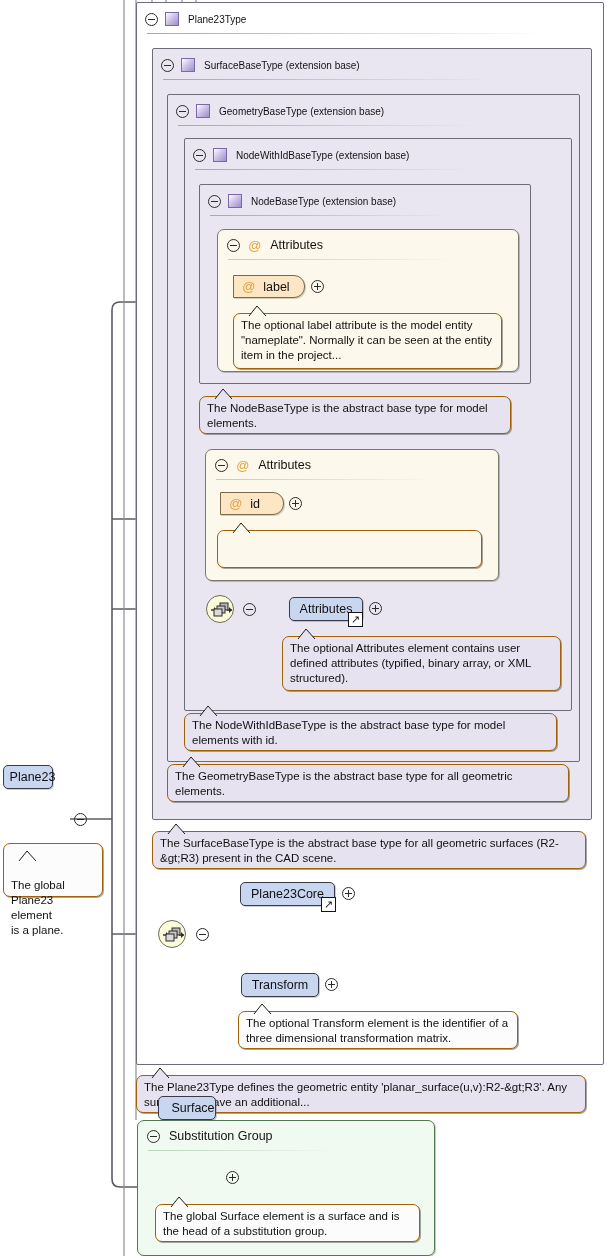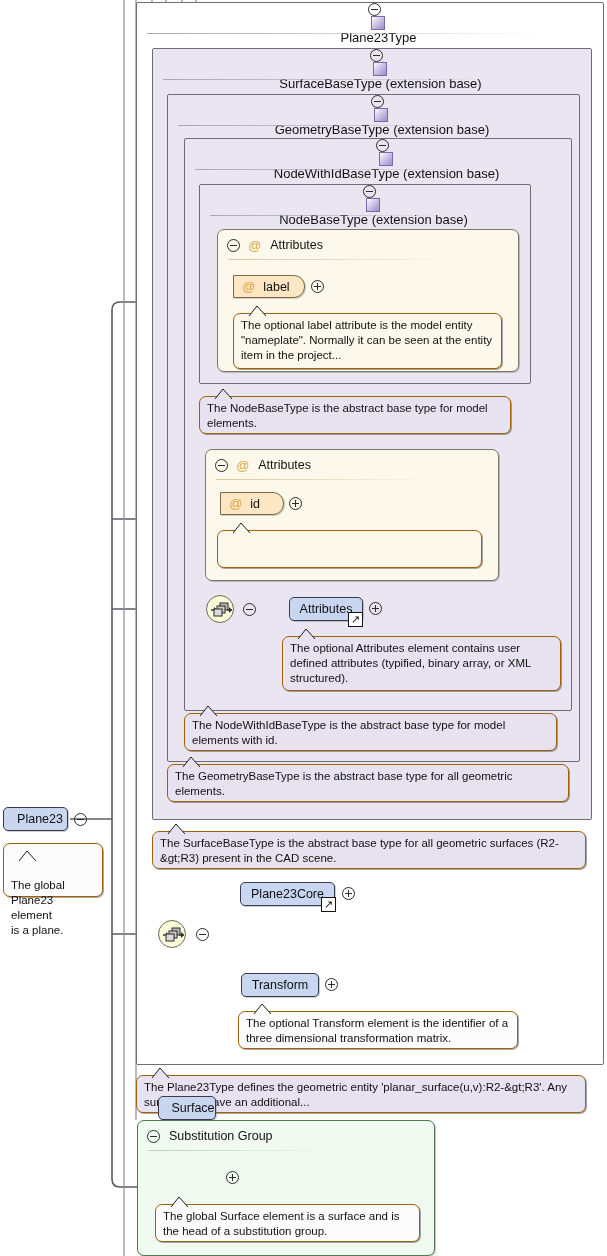--- a/index.html
+++ b/index.html
@@ -31,24 +31,23 @@
     background: #e9e6f2;
     border-radius: 2px;
   }
   .typebox.lvl0 { background: #ffffff; }
   .typebox > .tb-head {
     position: relative;
     height: 32px;
     display: flex;
     align-items: center;
     padding-left: 8px;
-    font-size: 13px;
+    font-size: 10px;
     color: #111111;
     white-space: nowrap;
-    flex-direction: column;
   }
   .typebox > .tb-rule {
     position: absolute;
     left: 10px;
     height: 1px;
     background: linear-gradient(to right, #a9a4bb, rgba(169,164,187,0));
   }
 
   
   .pm {
@@ -407,21 +406,21 @@
   <div class="balloon lav" style="left:167px; top:764px; width:402px; height:38px;">
     <div class="tailfill">
       <svg width="19" height="10" viewBox="0 0 19 10">
         <path d="M1,10 L9,0 L18,10 Z" fill="#e6e2f0" stroke="none"></path>
         <path d="M1,10 L9,0 L18,10" fill="none" stroke="#1b1b1b" stroke-width="1"></path>
       </svg>
     </div>
     <span>The GeometryBaseType is the abstract base type for all geometric elements.</span>
   </div>
 
-  <div class="elempill" style="left:3px; top:807px; width:65px;padding-left:20px;">
+  <div class="elempill" style="left:3px; top:765px; width:50px;padding-left:20px;">
     <span>Plane23</span>
   </div>
   <span class="pm pmabs" style="left:74px; top:813px;"></span>
 
   <div class="balloon white" style="left:3px; top:843px; width:100px; height:54px; white-space:pre-line;">
     <div class="tailfill">
       <svg width="19" height="10" viewBox="0 0 19 10">
         <path d="M1,10 L9,0 L18,10 Z" fill="#fcfcfc" stroke="none"></path>
         <path d="M1,10 L9,0 L18,10" fill="none" stroke="#1b1b1b" stroke-width="1"></path>
       </svg>

